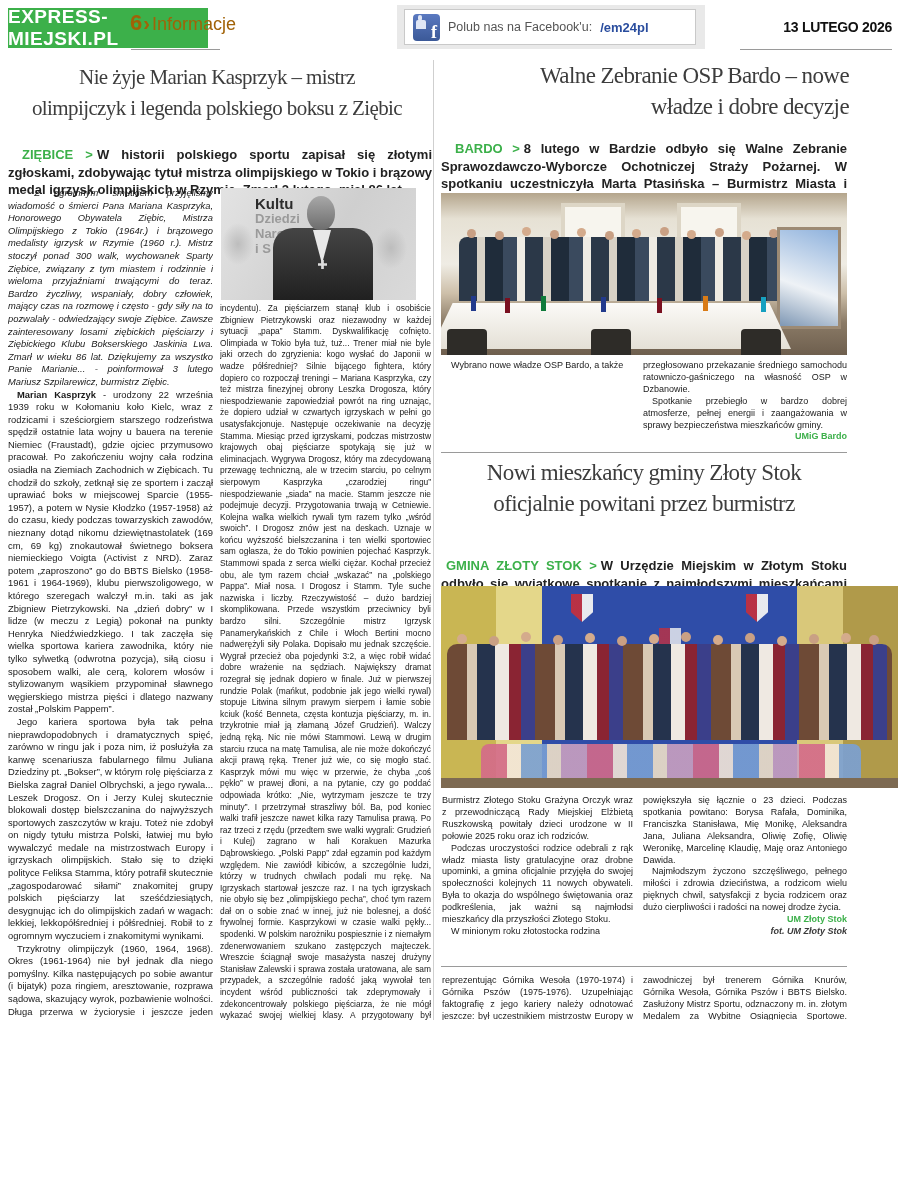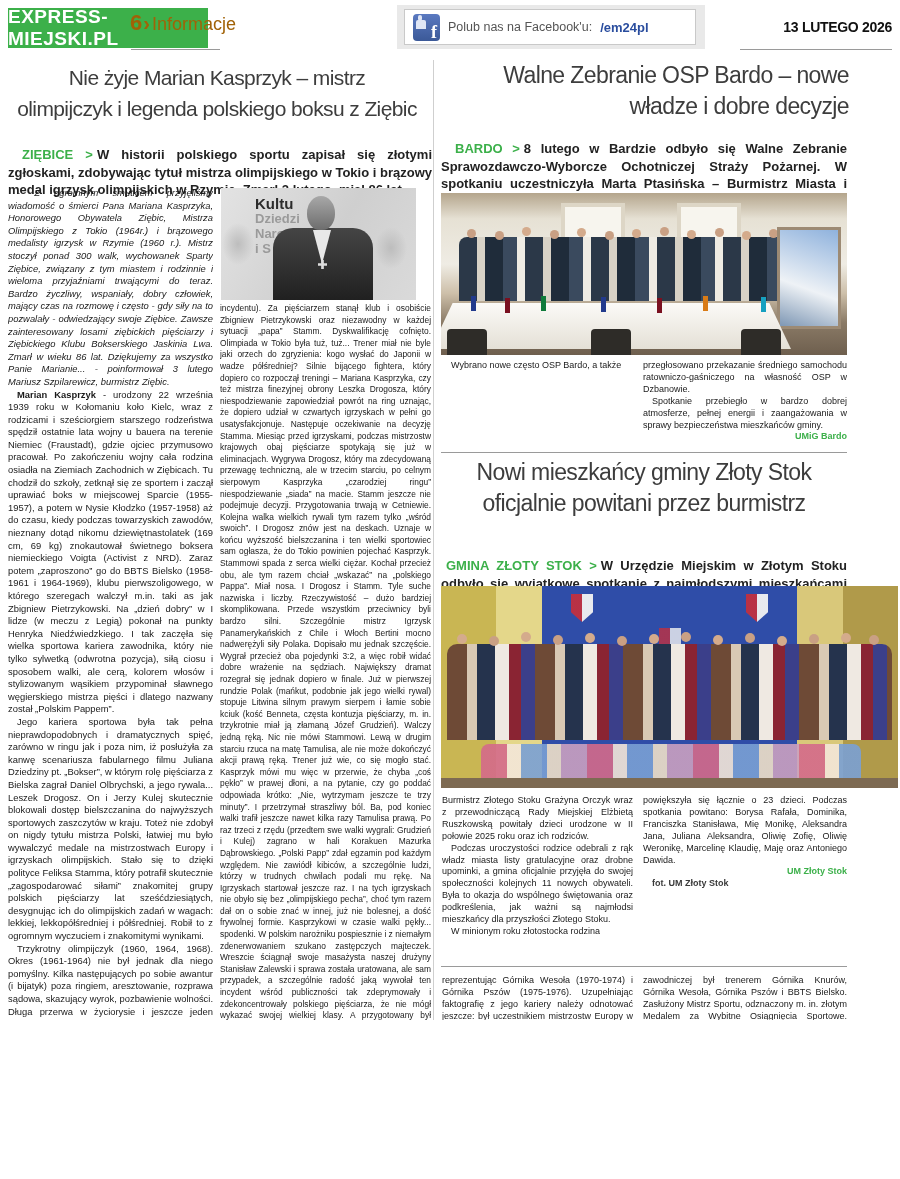--- a/index.html
+++ b/index.html
@@ -27,21 +27,21 @@
   .fb-icon .f{position:absolute;right:3px;bottom:-2px;color:#fff;font-weight:bold;font-size:18px;font-family:"Liberation Serif",serif;}
   .fb-icon .thumb{position:absolute;left:3px;top:6px;width:10px;height:9px;background:#dfe6f5;border-radius:2px 2px 0 0;}
   .fb-icon .thumb:before{content:"";position:absolute;left:2px;top:-5px;width:4px;height:6px;background:#dfe6f5;border-radius:2px;}
   .fb-text{font-size:12.5px;color:#555;white-space:nowrap;}
   .fb-handle{font-size:13px;font-weight:bold;color:var(--fbblue);white-space:nowrap;}
   .date{left:722px;top:19px;width:170px;text-align:right;font-weight:bold;font-size:14px;
         color:#111;letter-spacing:-0.3px;white-space:nowrap;}
   .date-underline{left:740px;top:49px;width:152px;height:1px;background:#9a9a9a;}
 
   
-  .headline{color:#3d3d3d;text-align:center;font-weight:400;}
+  .headline{color:#3d3d3d;text-align:center;font-weight:400;font-family:Liberation Serif, serif;}
   .headline div{white-space:nowrap;}
   .hl-left{left:2px;top:62px;width:430px;font-size:21px;line-height:31px;letter-spacing:-0.6px;}
   .hl-right{left:439px;top:60px;width:410px;font-size:23px;line-height:31px;letter-spacing:-0.6px;text-align:right;}
   .hl-zs{left:439px;top:457px;width:410px;font-size:23px;line-height:31px;letter-spacing:-0.6px;}
   .lead{font-weight:bold;font-size:13px;line-height:17.5px;text-align:justify;color:#222;}
   .lead .tag{color:var(--green);margin-right:4px;}
   .lead-left{left:8px;top:133px;width:424px;text-indent:14px;}
   .lead-osp{left:441px;top:127px;width:406px;text-indent:14px;}
   .lead-zs{left:441px;top:544px;width:406px;text-indent:5px;}
 
@@ -53,21 +53,21 @@
   .rcol{font-size:9px;line-height:11.9px;}
   .osp-c1{left:442px;top:360px;width:191px;height:92px;}
   .osp-c2{left:643px;top:360px;width:204px;height:92px;}
   .zs-c1{left:442px;top:795px;width:191px;height:170px;}
   .zs-c2{left:643px;top:795px;width:204px;height:170px;}
   .more-c1{left:442px;top:975px;width:191px;height:204px;}
   .more-c2{left:643px;top:975px;width:204px;height:204px;}
 
   .credit{color:var(--green);font-weight:bold;text-align:right;text-indent:0;}
   .credit-center{color:var(--green);font-weight:bold;text-align:center;text-indent:0;}
-  .photo-credit{color:#3a3a3a;font-weight:bold;text-indent:0;}
+  .photo-credit{color:#3a3a3a;font-weight:bold;text-align:right;text-indent:0;font-style:italic;}
   .photo-credit-center{color:#3a3a3a;font-weight:bold;text-align:center;text-indent:0;}
 
   .vdivider{left:433px;top:60px;width:1px;height:1116px;background:#cfcfcf;}
   .hrule{height:1px;background:#9a9a9a;}
   .rule-zs{left:441px;top:452px;width:406px;}
   .rule-more{left:441px;top:966px;width:406px;}
 
   
   .ph-k{left:221px;top:188px;width:195px;height:112px;background:linear-gradient(120deg,#e3e3e3,#cfcfcf 55%,#dadada);overflow:hidden;}
   .ph-k .bdt{position:absolute;left:34px;top:8px;color:#9a9a9a;font-weight:bold;line-height:15px;font-size:13px;}
@@ -197,21 +197,21 @@
     <div class="heads"></div>
     <div class="paint"></div>
     <div class="table"></div>
     <div class="bottles"></div>
     <div class="chair c1"></div>
     <div class="chair c2"></div>
     <div class="chair c3"></div>
   </div>
 
   <div class="abs bodycol rcol osp-c1">
-    <p>Wybrano nowe często OSP Bardo, a także</p>
+    <p>Wybrano nowe władze OSP Bardo, a także</p>
   </div>
   <div class="abs bodycol rcol osp-c2">
     <p style="text-indent:0">przegłosowano przekazanie średniego samochodu ratowniczo-gaśniczego na własność OSP w Dzbanowie.</p>
     <p>Spotkanie przebiegło w bardzo dobrej atmosferze, pełnej energii i zaangażowania w sprawy bezpieczeństwa mieszkańców gminy.</p>
     <p class="credit">UMiG Bardo</p>
   </div>
 
   <div class="abs hrule rule-zs"></div>
 
   <div class="abs headline hl-zs">
@@ -231,20 +231,21 @@
     <div class="floor"></div>
   </div>
 
   <div class="abs bodycol rcol zs-c1">
     <p style="text-indent:0">Burmistrz Złotego Stoku Grażyna Orczyk wraz z przewodniczącą Rady Miejskiej Elżbietą Ruszkowską powitały dzieci urodzone w II połowie 2025 roku oraz ich rodziców.</p>
     <p>Podczas uroczystości rodzice odebrali z rąk władz miasta listy gratulacyjne oraz drobne upominki, a gmina oficjalnie przyjęła do swojej społeczności kolejnych 11 nowych obywateli. Była to okazja do wspólnego świętowania oraz podkreślenia, jak ważni są najmłodsi mieszkańcy dla przyszłości Złotego Stoku.</p>
     <p>W minionym roku złotostocka rodzina</p>
   </div>
   <div class="abs bodycol rcol zs-c2">
     <p style="text-indent:0">powiększyła się łącznie o 23 dzieci. Podczas spotkania powitano: Borysa Rafała, Dominika, Franciszka Stanisława, Mię Monikę, Aleksandra Jana, Juliana Aleksandra, Oliwię Zofię, Oliwię Weronikę, Marcelinę Klaudię, Maję oraz Antoniego Dawida.</p>
+    <p>Najmłodszym życzono szczęśliwego, pełnego miłości i zdrowia dzieciństwa, a rodzicom wielu pięknych chwil, satysfakcji z bycia rodzicem oraz dużo cierpliwości i radości na nowej drodze życia.</p>
     <p class="credit">UM Złoty Stok</p>
     <p class="photo-credit">fot. UM Złoty Stok</p>
   </div>
 
   <div class="abs hrule rule-more"></div>
 
   <div class="abs bodycol rcol more-c1">
     <p style="text-indent:0">reprezentując Górnika Wesoła (1970-1974) i Górnika Pszów (1975-1976). Uzupełniając faktografię z jego kariery należy odnotować jeszcze: był uczestnikiem mistrzostw Europy w Belgradzie (1961), gdzie w półfin. przegrał z Alojzym Tuminszem (ZSRR) – przyszłym mistrzem Europy – i zdobył brązowy medal. Był także drużynowym mistrzem Polski w zespole BBTS Bielsko (1959-60) i 9-krotnym reprezentantem Polski w meczach międzypaństwowych 1960-1967 (6 zwycięstw, 1 remis i 2 porażki). Zwycięzca „Turnieju Przedolimpijskiego” PZB i „Sportu” 1965 w wadze półśredniej. W sumie stoczył 270 walk zawodowych wygrywając 232, remisując 10 i przegrywając 28. Po zakończeniu kariery</p>
   </div>
   <div class="abs bodycol rcol more-c2">

